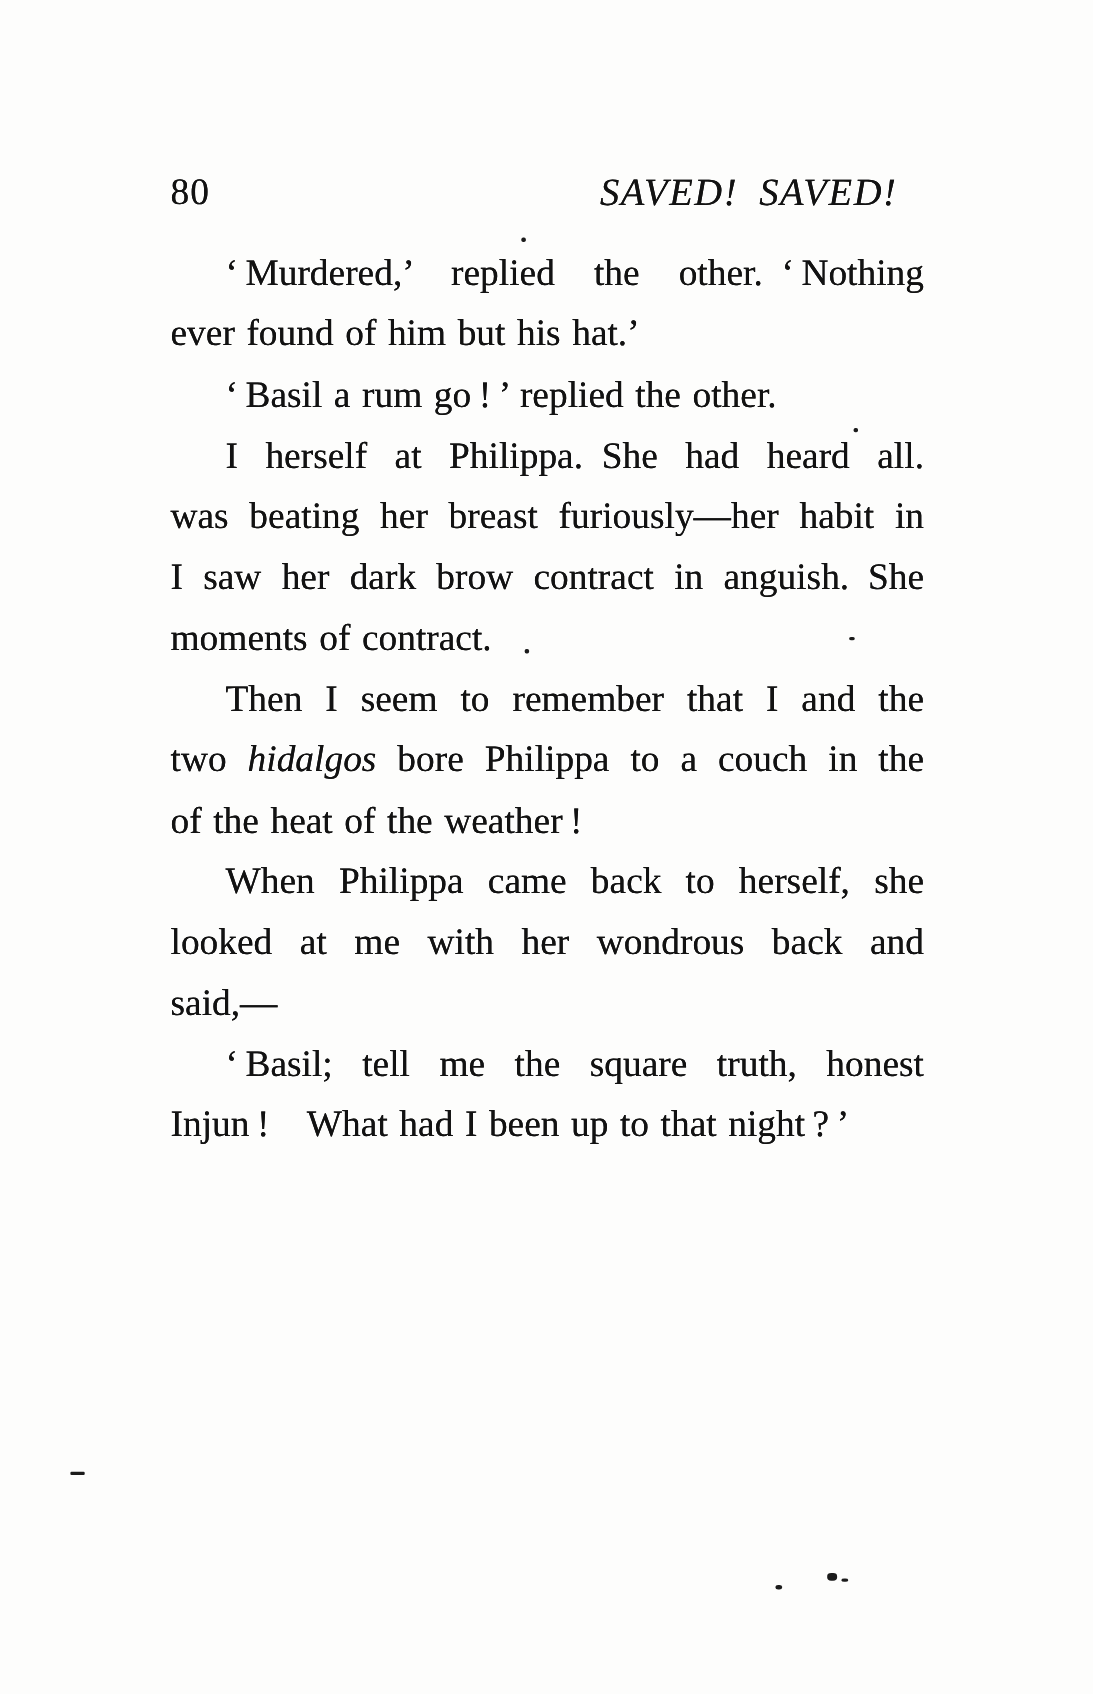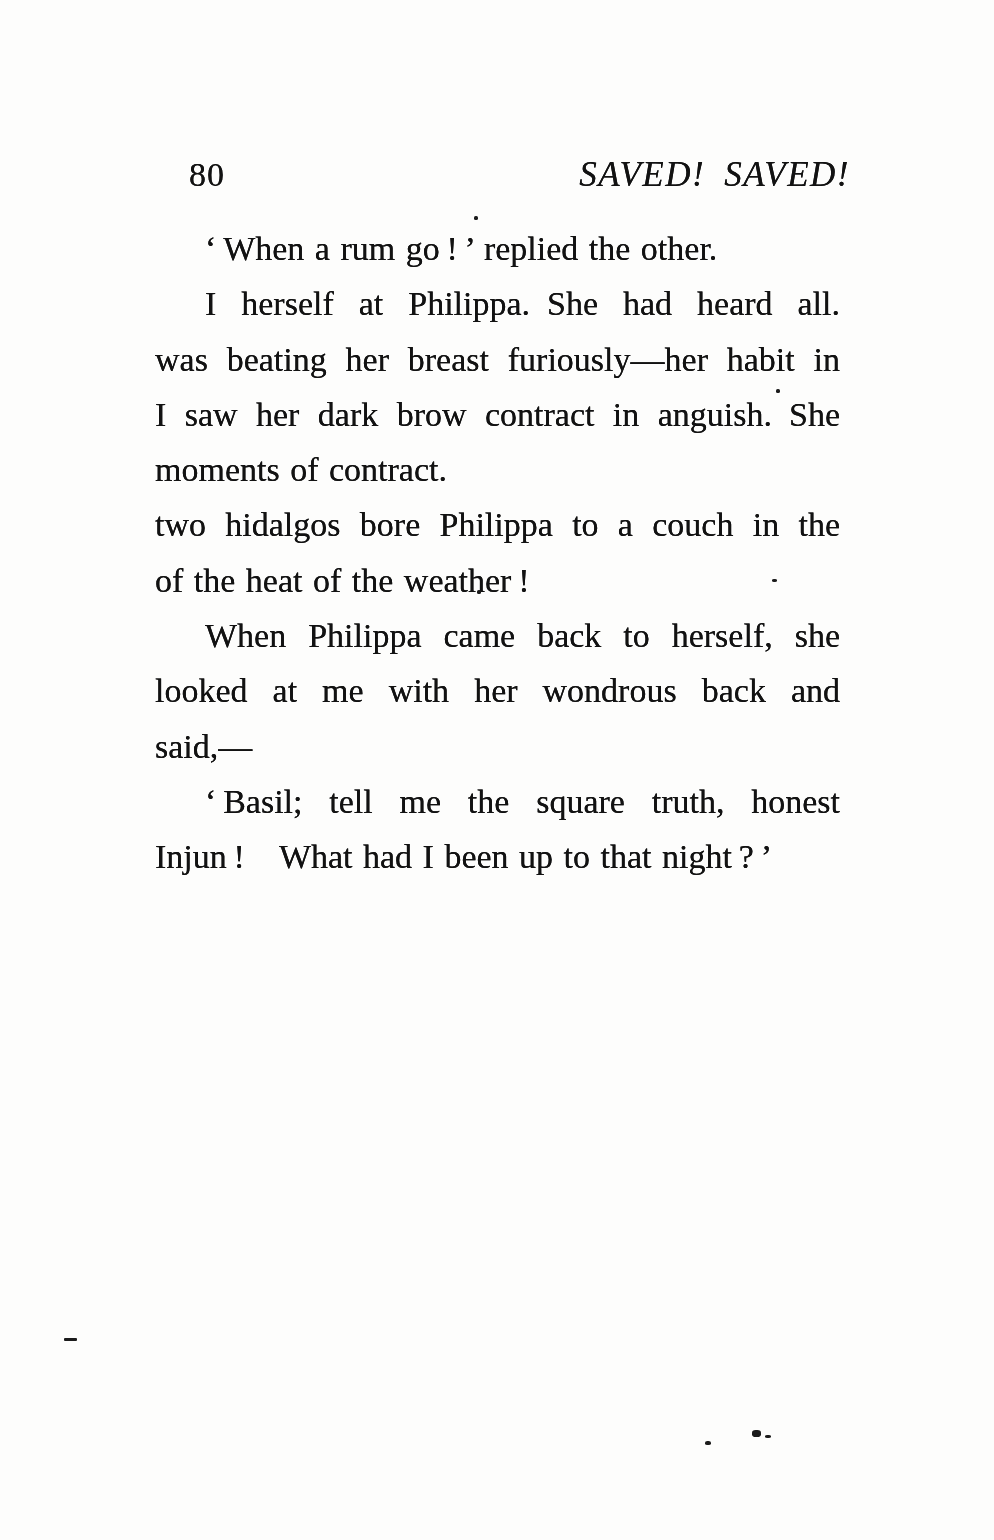--- a/index.html
+++ b/index.html
@@ -20,21 +20,20 @@
     inset: 0;
   }
   
   .header {
     position: absolute;
     top: 155px;
     left: 155px;
     width: 685px;
     height: 42px;
     line-height: 40px;
-    margin-left: 34px;
   }
   .page-number {
     position: absolute;
     left: 0;
     top: 0;
     font-size: 34px;
     letter-spacing: 1px;
     text-shadow: 0 0 0.6px currentColor;
   }
   .running-title {
@@ -65,21 +64,21 @@
   .line {
     white-space: pre-wrap;
   }
   .line.justify {
     text-align: justify;
     text-align-last: justify;
   }
   .line.indent {
     padding-left: 50px;
   }
-  .italic { }
+  .italic { font-style: italic; }
   
   .speck {
     position: absolute;
     background: #1b1b1b;
     border-radius: 40%;
   }
   .speck.s1 { left: 474px; top: 216px; width: 4px;  height: 4px; }
   .speck.s2 { left: 776px; top: 389px; width: 4px;  height: 4px; }
   .speck.s3 { left: 772px; top: 579px; width: 5px;  height: 3px; }
   .speck.s4 { left: 477px; top: 590px; width: 4px;  height: 4px; }
@@ -93,29 +92,34 @@
 
 <div class="page">
 
   <div class="header">
     <span class="page-number">80</span>
     <span class="running-title">SAVED! SAVED!</span>
   </div>
 
   <div class="text-block">
       <div class="paragraph">
-        <div class="line indent"><span>‘ When a rum go ! ’ replied the other.</span></div>
+        <div class="line justify indent"><span>‘ Murdered,’ replied the other. ‘ Nothing</span></div>
+        <div class="line"><span>ever found of him but his hat.’</span></div>
+      </div>
+      <div class="paragraph">
+        <div class="line indent"><span>‘ Basil a rum go ! ’ replied the other.</span></div>
       </div>
       <div class="paragraph">
         <div class="line justify indent"><span>I herself at Philippa. She had heard all.</span></div>
         <div class="line justify"><span>was beating her breast furiously—her habit in</span></div>
         <div class="line justify"><span>I saw her dark brow contract in anguish. She</span></div>
         <div class="line"><span>moments of contract.</span></div>
       </div>
       <div class="paragraph">
+        <div class="line justify indent"><span>Then I seem to remember that I and the</span></div>
         <div class="line justify"><span>two </span><span class="italic">hidalgos</span><span> bore Philippa to a couch in the</span></div>
         <div class="line"><span>of the heat of the weather !</span></div>
       </div>
       <div class="paragraph">
         <div class="line justify indent"><span>When Philippa came back to herself, she</span></div>
         <div class="line justify"><span>looked at me with her wondrous back and</span></div>
         <div class="line"><span>said,—</span></div>
       </div>
       <div class="paragraph">
         <div class="line justify indent"><span>‘ Basil; tell me the square truth, honest</span></div>

